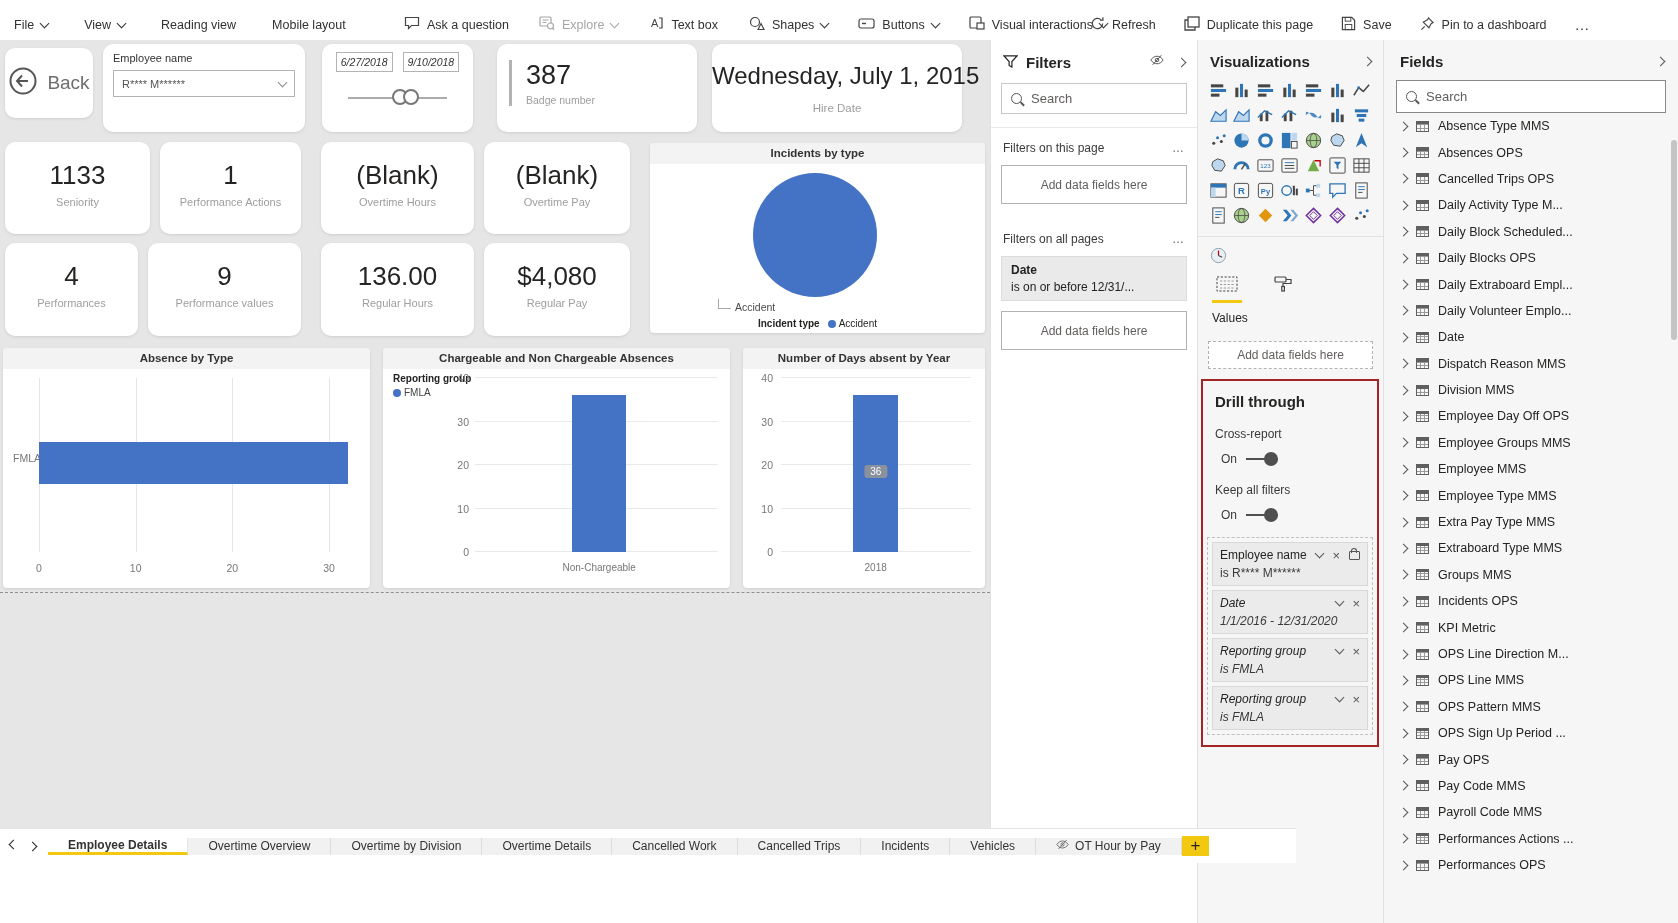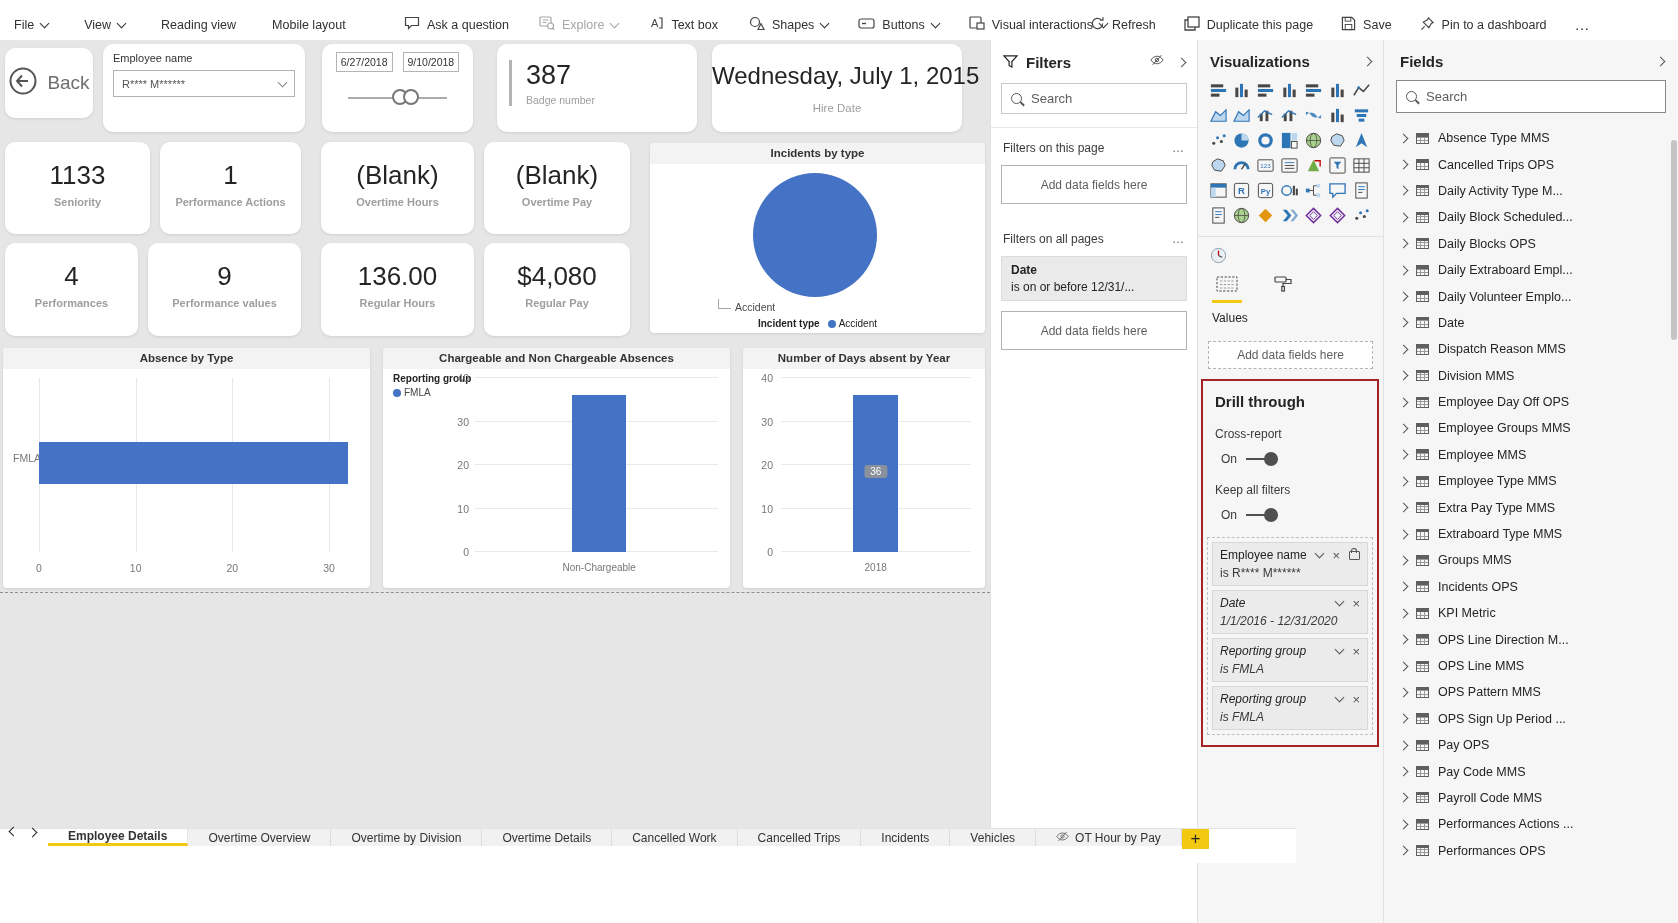--- a/index.html
+++ b/index.html
@@ -21,30 +21,30 @@
   #canvas{position:absolute;left:0;top:40px;width:990px;height:788px;background:#e6e6e6;overflow:hidden;}
   #filters-pane{position:absolute;left:990px;top:40px;width:207px;height:788px;background:#fff;border-left:1px solid #e1e1e1;box-sizing:border-box;}
   #viz-pane{position:absolute;left:1197px;top:40px;width:186px;height:883px;background:#f6f6f6;border-left:1px solid #e1e1e1;box-sizing:border-box;}
   #fields-pane{position:absolute;left:1383px;top:40px;width:295px;height:883px;background:#f6f6f6;border-left:1px solid #e1e1e1;box-sizing:border-box;overflow:hidden;}
 
   
   .card{position:absolute;background:#fff;border-radius:10px;box-shadow:0 1px 3px rgba(0,0,0,.10);}
   .chart-card{border-radius:4px;}
   .chart-hd{height:21px;background:#f3f3f3;border-radius:4px 4px 0 0;text-align:center;font-size:11.5px;font-weight:700;color:#333;line-height:21px;}
   .kpi-val{font-size:26px;color:#252423;text-align:center;margin-top:18px;}
-  .kpi-lbl{font-size:11px;color:#9e9e9e;text-align:center;margin-top:5px;font-weight:bold;}
+  .kpi-lbl{font-size:11px;color:#9e9e9e;text-align:center;margin-top:5px;}
 
   #card-back{left:5px;top:8px;width:88px;height:70px;display:flex;align-items:center;justify-content:center;gap:9px;cursor:pointer;}
   #card-back .back-label{font-size:19px;color:#6e6e6e;}
 
   #card-emp{left:103px;top:4px;width:202px;height:88px;padding:8px 10px;box-sizing:border-box;}
   .slicer-title{font-size:11px;color:#333;}
   .dd-box{margin-top:6px;height:25px;border:1px solid #b3b3b3;display:flex;align-items:center;justify-content:space-between;padding:0 8px;font-size:11px;color:#555;background:#fff;cursor:pointer;}
 
-  #card-date{left:322px;top:4px;width:151px;height:88px;padding:8px 24px;box-sizing:border-box;}
+  #card-date{left:322px;top:4px;width:151px;height:88px;padding:8px 24px;box-sizing:border-box;font-style:italic;}
   .date-inputs{display:flex;gap:10px;justify-content:center;}
   .date-box{border:1px solid #b3b3b3;font-size:10.5px;color:#333;padding:3px 4px;width:56px;text-align:center;background:#fff;}
   .slider{position:relative;margin-top:16px;height:20px;}
   .slider .track{position:absolute;left:2px;right:2px;top:9px;height:2px;background:#ababab;}
   .sl-handle{position:absolute;top:1px;width:16px;height:16px;border:2px solid #777;border-radius:50%;background:#fff;box-sizing:border-box;cursor:pointer;}
 
   #card-badge{left:497px;top:4px;width:200px;height:88px;}
   #badge-inner{margin:16px 0 0 12px;border-left:3px solid #b3b3b3;padding-left:14px;}
   #badge-inner .bval{font-size:27px;color:#252423;}
   #badge-inner .blbl{font-size:10.5px;color:#9e9e9e;margin-top:3px;}
@@ -129,31 +129,31 @@
   .chip .chip-top{display:flex;align-items:center;}
   .chip .chip-field{flex:1 1 auto;}
   .chip .chip-val{margin-top:4px;color:#3b3a39;}
   .chip.italic .chip-field,.chip.italic .chip-val{font-style:italic;}
   .chip-ic{display:flex;align-items:center;gap:9px;color:#555;}
   .xmark{font-size:13px;color:#555;line-height:1;cursor:pointer;}
   .lockico{position:relative;width:9px;height:7px;border:1.2px solid #555;border-radius:1px;}
   .lockico::before{content:"";position:absolute;left:1.2px;top:-4px;width:4px;height:4px;border:1.2px solid #555;border-bottom:none;border-radius:3px 3px 0 0;}
 
   
-  #fields-list{margin-top:12px;}
+  #fields-list{}
   .field-row{display:flex;align-items:center;gap:9px;height:26.4px;padding-left:16px;font-size:12.5px;color:#252423;cursor:pointer;}
   .tbl-ico{flex:0 0 auto;width:13px;height:11px;border:1px solid #5f5f5f;box-sizing:border-box;background:
      linear-gradient(#5f5f5f 0 2.5px, rgba(0,0,0,0) 2.5px),
      repeating-linear-gradient(to right, rgba(0,0,0,0) 0 3px, #9a9a9a 3px 4px),
      repeating-linear-gradient(to bottom, rgba(0,0,0,0) 0 2.5px, #9a9a9a 2.5px 3.5px);}
   #fields-scrollbar{position:absolute;right:1px;top:100px;width:6px;height:200px;background:#c4c4c4;border-radius:3px;}
   .fsearch{margin:10px 12px 0 12px;height:31px;border:1px solid #8a8886;background:#fff;display:flex;align-items:center;gap:9px;padding:0 9px;font-size:13px;color:#605e5c;}
 
   
-  #tabbar{position:absolute;left:0;top:828px;width:1296px;height:34px;background:#fff;border-top:1px solid #e3e3e3;display:flex;align-items:flex-start;}
+  #tabbar{position:absolute;left:0;top:828px;width:1296px;height:34px;background:#fff;border-top:1px solid #e3e3e3;display:flex;align-items:center;}
   #tab-arrows{display:flex;align-items:center;gap:12px;padding:0 12px 0 10px;color:#252423;}
   .tab{display:flex;align-items:center;gap:6px;padding:0 20px;font-size:12px;color:#333;background:#f1f1f1;border-right:1px solid #dcdcdc;cursor:pointer;white-space:nowrap;}
   .tab.active{background:#fff;font-weight:700;border-bottom:3px solid #F2C811;border-right:1px solid #e6e6e6;}
   #tab-add{width:27px;display:flex;align-items:center;justify-content:center;background:#F2C811;font-size:17px;color:#252423;cursor:pointer;}
   #below-tabbar{position:absolute;left:0;top:862px;width:1197px;height:61px;background:#fff;}
   .eyeslash{flex:0 0 auto;}
 </style>
 </head>
 <body>
 
@@ -851,20 +851,25 @@
     </div>
     <div id="fields-list">
         <div class="field-row">
           <div class="chev r" style="color: rgb(85, 85, 85);"></div>
           <div class="tbl-ico"></div>
           <div>Absence Type MMS</div>
         </div>
         <div class="field-row">
           <div class="chev r" style="color: rgb(85, 85, 85);"></div>
           <div class="tbl-ico"></div>
+          <div>Absences OPS</div>
+        </div>
+        <div class="field-row">
+          <div class="chev r" style="color: rgb(85, 85, 85);"></div>
+          <div class="tbl-ico"></div>
           <div>Cancelled Trips OPS</div>
         </div>
         <div class="field-row">
           <div class="chev r" style="color: rgb(85, 85, 85);"></div>
           <div class="tbl-ico"></div>
           <div>Daily Activity Type M...</div>
         </div>
         <div class="field-row">
           <div class="chev r" style="color: rgb(85, 85, 85);"></div>
           <div class="tbl-ico"></div>

